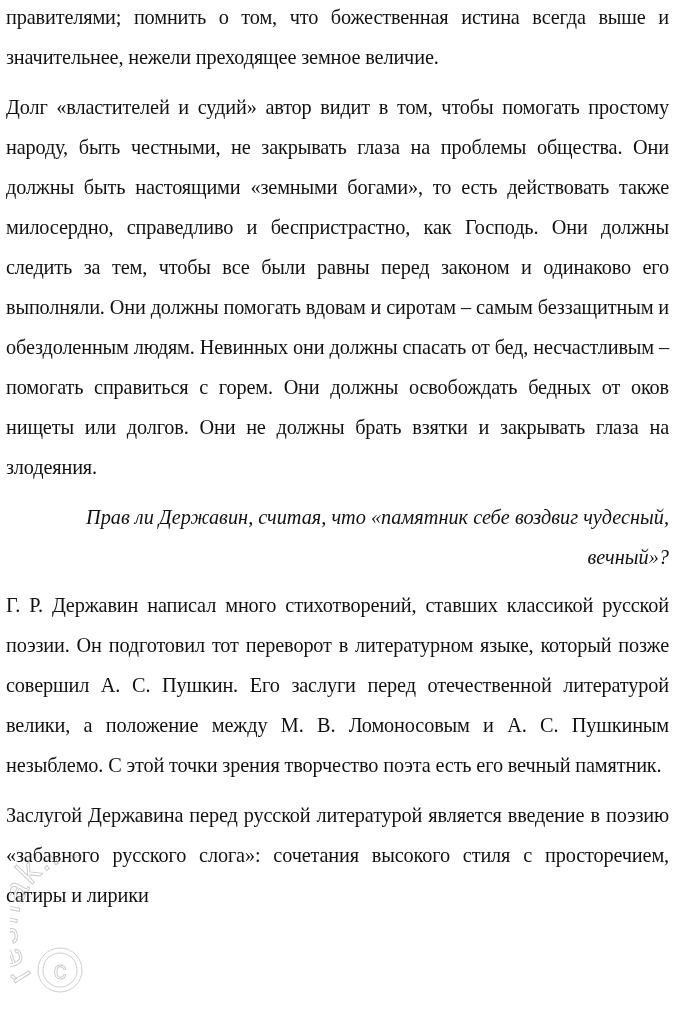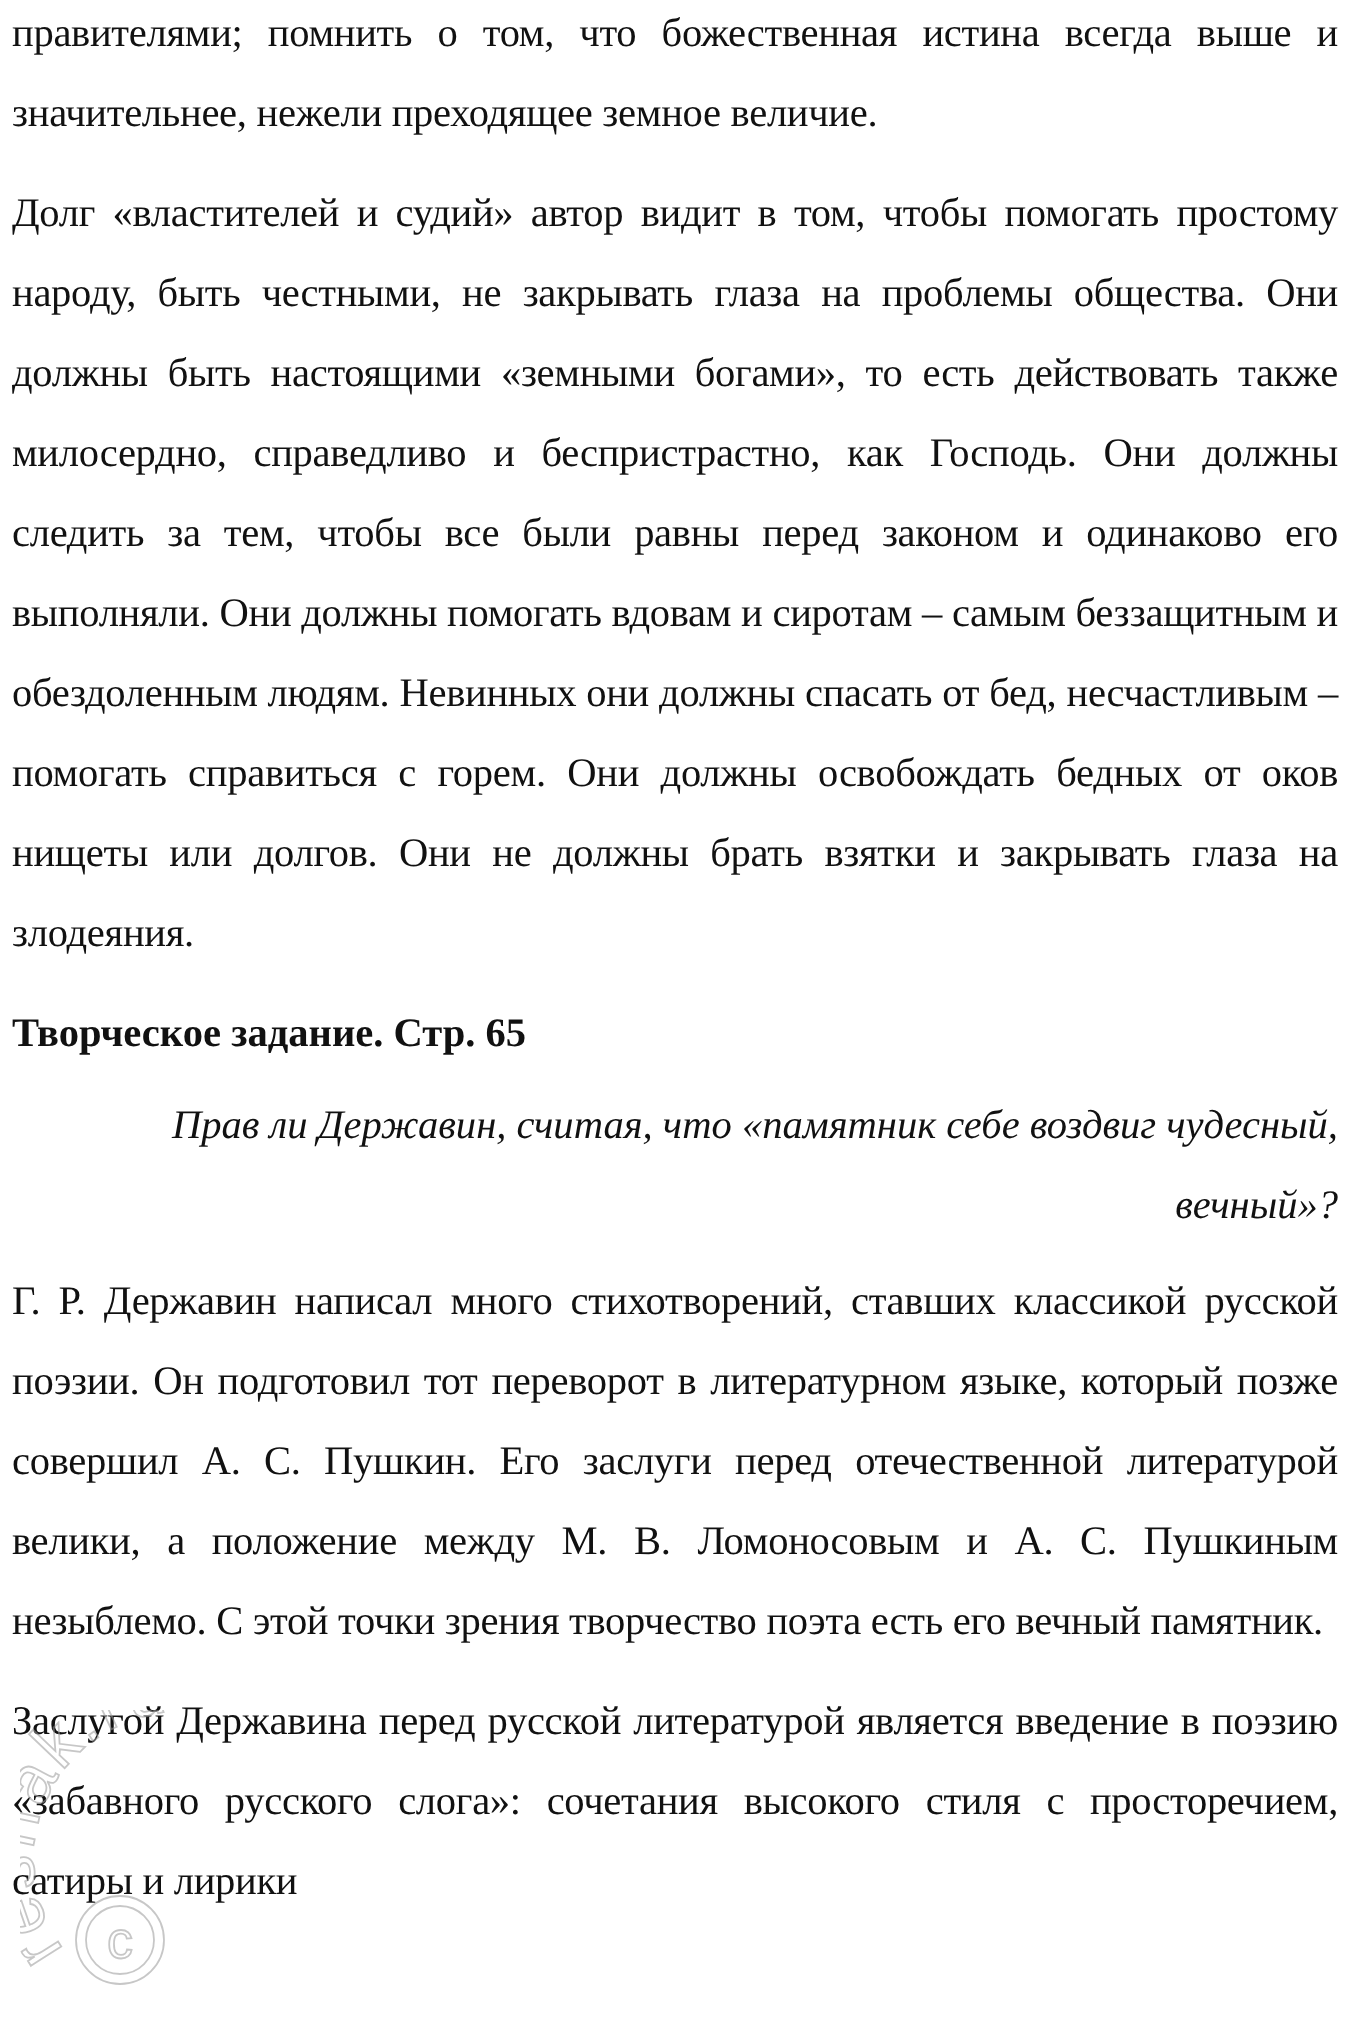--- a/index.html
+++ b/index.html
@@ -60,21 +60,20 @@
   </style>
 </head>
 <body>
 
 <div class="page">
 
   <p class="p first">правителями; помнить о том, что божественная истина всегда выше и значительнее, нежели преходящее земное величие.</p>
 
   <p class="p">Долг «властителей и судий» автор видит в том, чтобы помогать простому народу, быть честными, не закрывать глаза на проблемы общества. Они должны быть настоящими «земными богами», то есть действовать также милосердно, справедливо и беспристрастно, как Господь. Они должны следить за тем, чтобы все были равны перед законом и одинаково его выполняли. Они должны помогать вдовам и сиротам – самым беззащитным и обездоленным людям. Невинных они должны спасать от бед, несчастливым – помогать справиться с горем. Они должны освобождать бедных от оков нищеты или долгов. Они не должны брать взятки и закрывать глаза на злодеяния.</p>
 
-  <div class="heading">Творческое задание. Стр. 65</div>
 
   <div class="question">Прав ли Державин, считая, что «памятник себе воздвиг чудесный, вечный»?</div>
 
 
   <p class="p">Г. Р. Державин написал много стихотворений, ставших классикой русской поэзии. Он подготовил тот переворот в литературном языке, который позже совершил А. С. Пушкин. Его заслуги перед отечественной литературой велики, а положение между М. В. Ломоносовым и А. С. Пушкиным незыблемо. С этой точки зрения творчество поэта есть его вечный памятник.</p>
 
   <p class="p">
     <span>Заслугой Державина перед русской литературой является введение в поэзию «забавного русского слога»: сочетания высокого стиля с просторечием, сатиры и лирики </span>
   </p>
 

